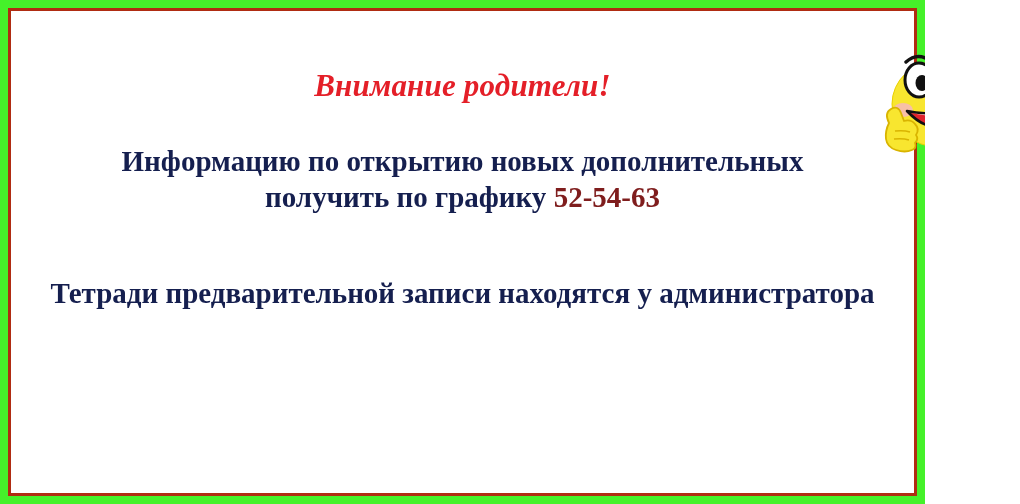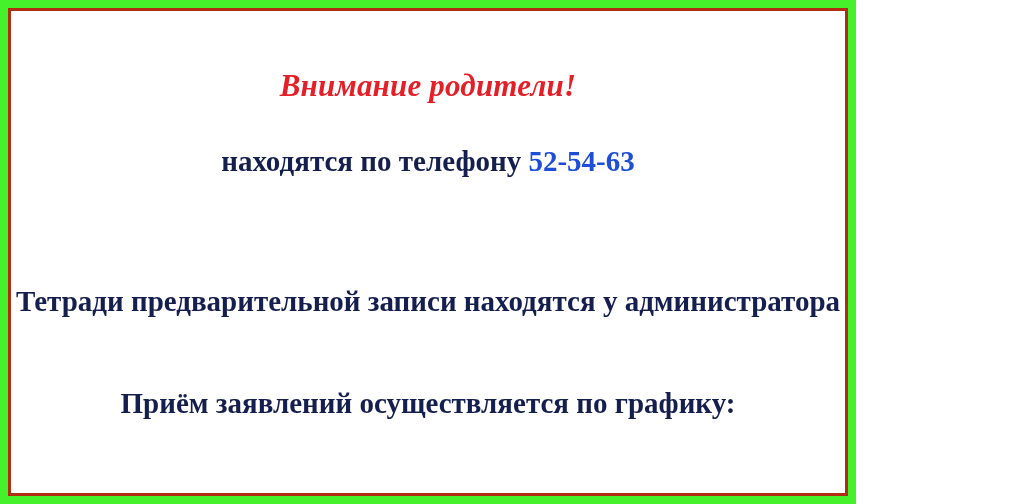--- a/index.html
+++ b/index.html
@@ -2,21 +2,21 @@
 <html lang="ru"><head>
 <meta charset="utf-8">
 <style>
   html, body {
     margin: 0;
     padding: 0;
     background: #ffffff;
   }
   .poster {
     position: relative;
-    width: 856px;
+    width: 925px;
     height: 504px;
     box-sizing: border-box;
     background: #45f12a;
     overflow: hidden;
     font-family: "Liberation Serif", "DejaVu Serif", serif;
   }
   .inner-frame {
     position: absolute;
     left: 8px;
     top: 8px;
@@ -53,24 +53,24 @@
     left: 0;
     right: 0;
     text-align: center;
     color: #151f4f;
     font-weight: bold;
     font-size: 29px;
     line-height: 36px;
     white-space: nowrap;
   }
   .block-info  { top: 132px; }
-  .block-books { top: 272px; font-family: Liberation Serif, serif; }
+  .block-books { top: 264px; font-family: Liberation Serif, serif; }
   .block-sched { top: 374px; }
   .line { display: block; }
-  .red { color: #1d4ed8; }
+  .red { color: #7f1d1d; }
   .navy { color: #151f4f; }
 
   
   .clipart {
     position: absolute;
     left: 860px;
     top: 8px;
     width: 152px;
     height: 140px;
     pointer-events: none;
@@ -80,30 +80,28 @@
 </head>
 <body>
 
 <div class="poster">
   <div class="inner-frame">
     <div class="content">
 
       <div class="headline">Внимание родители!</div>
 
       <div class="body-block block-info">
-        <span class="line"><span class="navy">находятся по телефону </span><span class="red">52-54-63</span></span>
+        <span class="line navy">Информацию по открытию новых дополнительных</span>
+        <span class="line"><span class="navy">получить по графику </span><span class="red">52-54-63</span></span>
       </div>
 
       <div class="body-block block-books">
         <span class="line navy">Тетради предварительной записи находятся у администратора</span>
       </div>
 
-      <div class="body-block block-sched">
-        <span class="line navy">Приём заявлений осуществляется по графику:</span>
-      </div>
 
       <div class="clipart">
         <svg viewBox="0 0 152 140" xmlns="http://www.w3.org/2000/svg">
 
           <line x1="108" y1="132" x2="128" y2="46" stroke="#1a1a1a" stroke-width="7" stroke-linecap="round"></line>
 
           <g transform="rotate(8 124 45)">
             <path d="M124 8 L162 76 Q166 86 155 86 L93 86 Q82 86 87 76 Z" fill="#ffffff" stroke="#e0232c" stroke-width="11" stroke-linejoin="round"></path>
             <path d="M120.5 28 h7.5 l-2.2 30 h-3.6 z" fill="#111111"></path>
             <circle cx="124.3" cy="68" r="4.4" fill="#111111"></circle>

